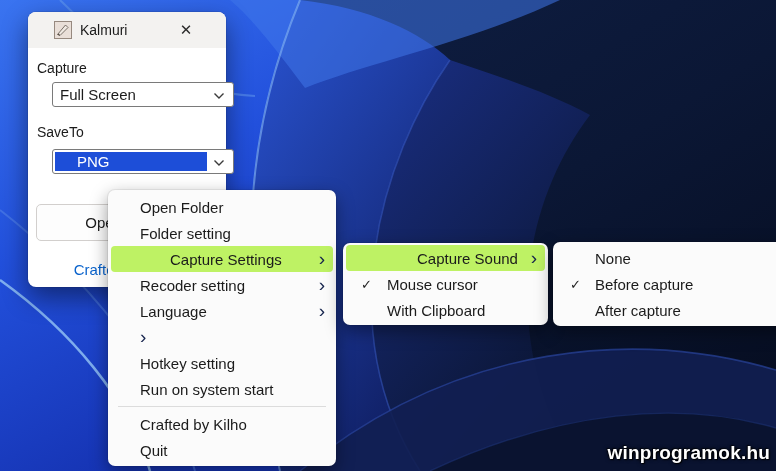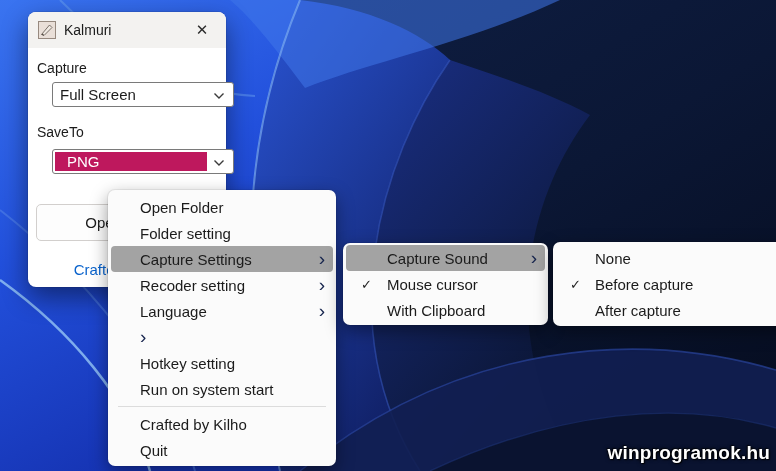--- a/index.html
+++ b/index.html
@@ -12,42 +12,42 @@
   .wallpaper{position:absolute;inset:0;z-index:0;}
   
   .app-window{
     position:absolute;left:28px;top:12px;width:198px;height:275px;z-index:5;
     background:#ffffff;border-radius:8px;
     box-shadow:0 10px 26px rgba(0,0,0,.45),0 0 0 1px rgba(0,0,0,.08);
   }
   .titlebar{
     position:absolute;left:0;top:0;right:0;height:36px;
     background:#f3f2f0;border-radius:8px 8px 0 0;
-    display:flex;align-items:center;padding:0 10px;box-sizing:border-box;
+    display:flex;align-items:center;padding:0 26px;box-sizing:border-box;
   }
   .app-icon{width:18px;height:18px;margin-right:8px;flex:0 0 auto;}
   .title-text{font-size:14px;color:#1b1b1b;flex:1;}
   .close-btn{
     width:28px;height:26px;display:flex;align-items:center;justify-content:center;
     font-size:15px;color:#2b2b2b;cursor:default;
   }
   .field-label{position:absolute;left:9px;font-size:14px;color:#1b1b1b;text-align:center;}
   .lbl-capture{top:48px;}
   .lbl-saveto{top:112px;}
   .combo{
     position:absolute;left:24px;width:182px;height:25px;box-sizing:border-box;
     border:1px solid #7a7a7a;border-radius:3px;background:#fff;
     display:flex;align-items:center;font-size:15px;color:#1b1b1b;
   }
   .combo-capture{top:70px;padding-left:7px;}
   .combo-saveto{top:137px;}
   .combo .chev{position:absolute;right:8px;top:9px;}
   .combo-sel{
     position:absolute;left:2px;top:2px;bottom:2px;right:26px;
-    background:#be185d;color:#fff;display:flex;align-items:center;padding-left:12px;
+    background:#1d4ed8;color:#fff;display:flex;align-items:center;padding-left:22px;
   }
   .open-btn{
     position:absolute;left:8px;top:192px;width:182px;height:37px;box-sizing:border-box;
     background:#fdfdfd;border:1px solid #d2cfcd;border-radius:5px;
     display:flex;align-items:center;justify-content:center;
     font-size:15px;color:#1b1b1b;
   }
   .crafted-link{
     position:absolute;left:0;right:0;top:249px;text-align:center;
     font-size:15px;color:#0a63cc;
@@ -57,21 +57,21 @@
     position:absolute;background:#fbfbfb;border-radius:7px;
     box-shadow:0 6px 18px rgba(0,0,0,.4),0 0 0 1px rgba(0,0,0,.06);
     padding:4px 0 3px 0;box-sizing:border-box;font-size:15px;color:#1b1b1b;
   }
   .menu-main{left:108px;top:190px;width:228px;z-index:10;}
   .menu-sub1{left:343px;top:243px;width:205px;z-index:11;padding:2px 0;}
   .menu-sub2{left:553px;top:242px;width:246px;z-index:12;padding:3px 0;}
   .mi{
     display:flex;align-items:center;height:26px;margin:0 3px;border-radius:4px;
   }
-  .mi.hl{background:#a3a3a3;}
+  .mi.hl{background:#bef264;padding-left:30px;}
   .mi .check{width:29px;text-align:center;font-size:13px;color:#222;flex:0 0 auto;}
   .menu-sub1 .mi .check{width:41px;}
   .menu-sub2 .mi .check{width:39px;}
   .mi .lbl{flex:1;white-space:nowrap;overflow:hidden;}
   .mi .arrow{
     flex:0 0 auto;padding-right:8px;font-size:19px;line-height:1;color:#16244d;
     transform:translateY(-1px);
   }
   .menu-sep{height:1px;background:#dcdcdc;margin:4px 10px;}
   

